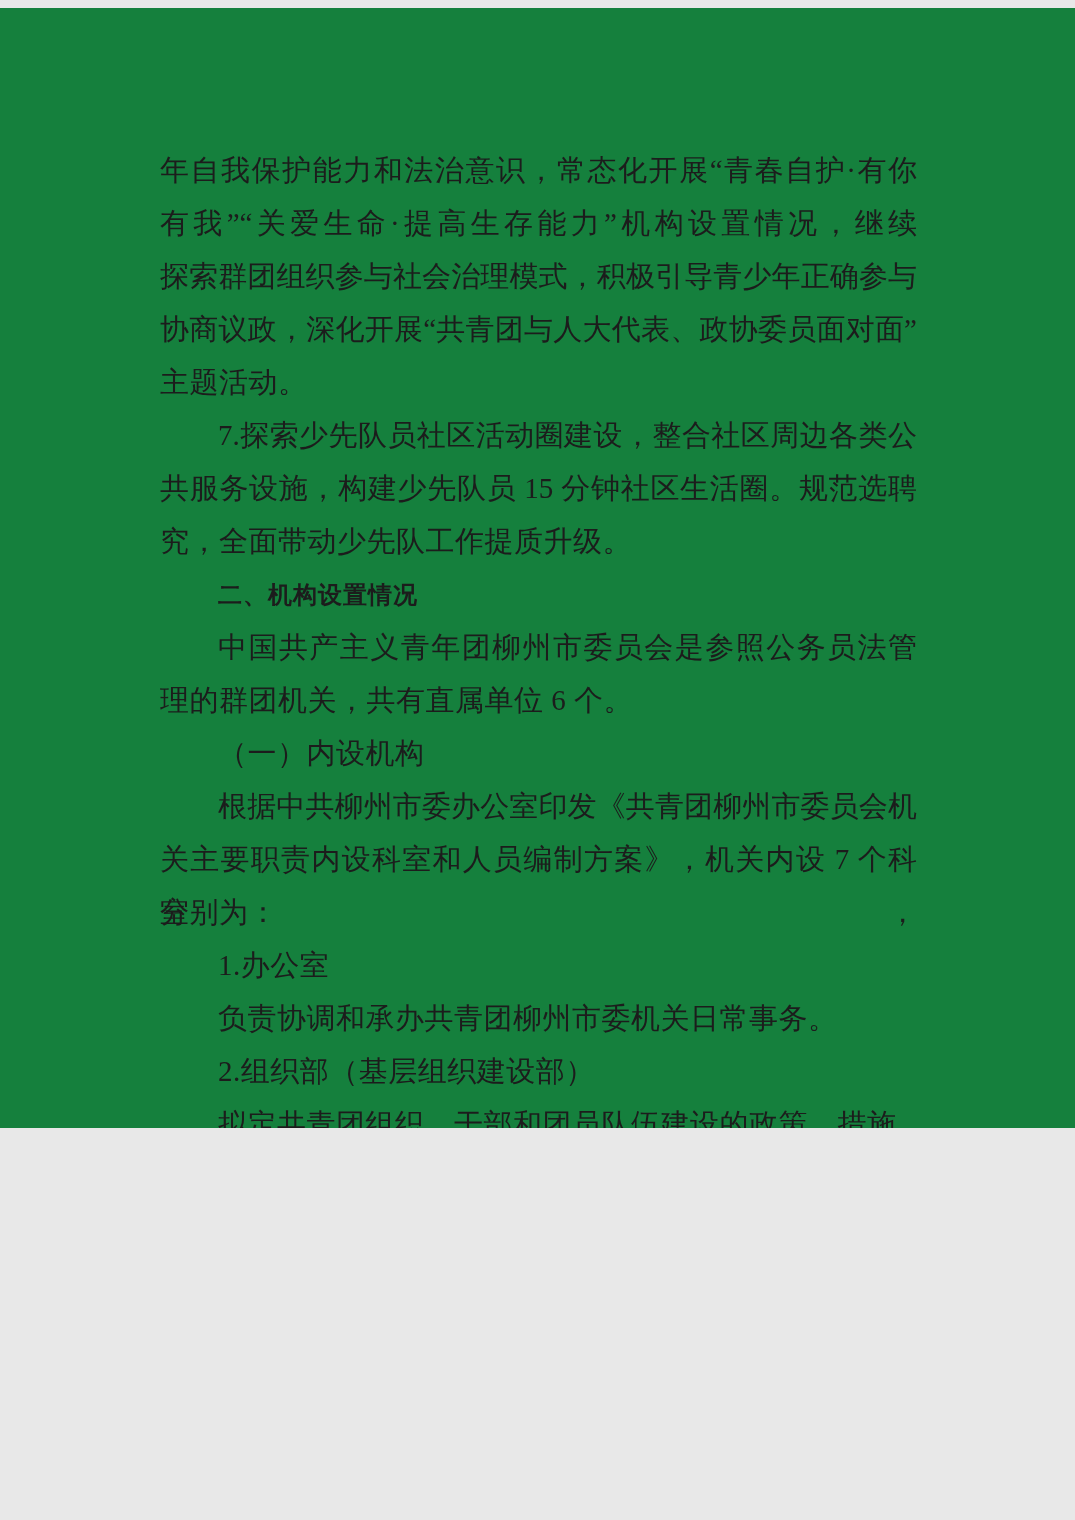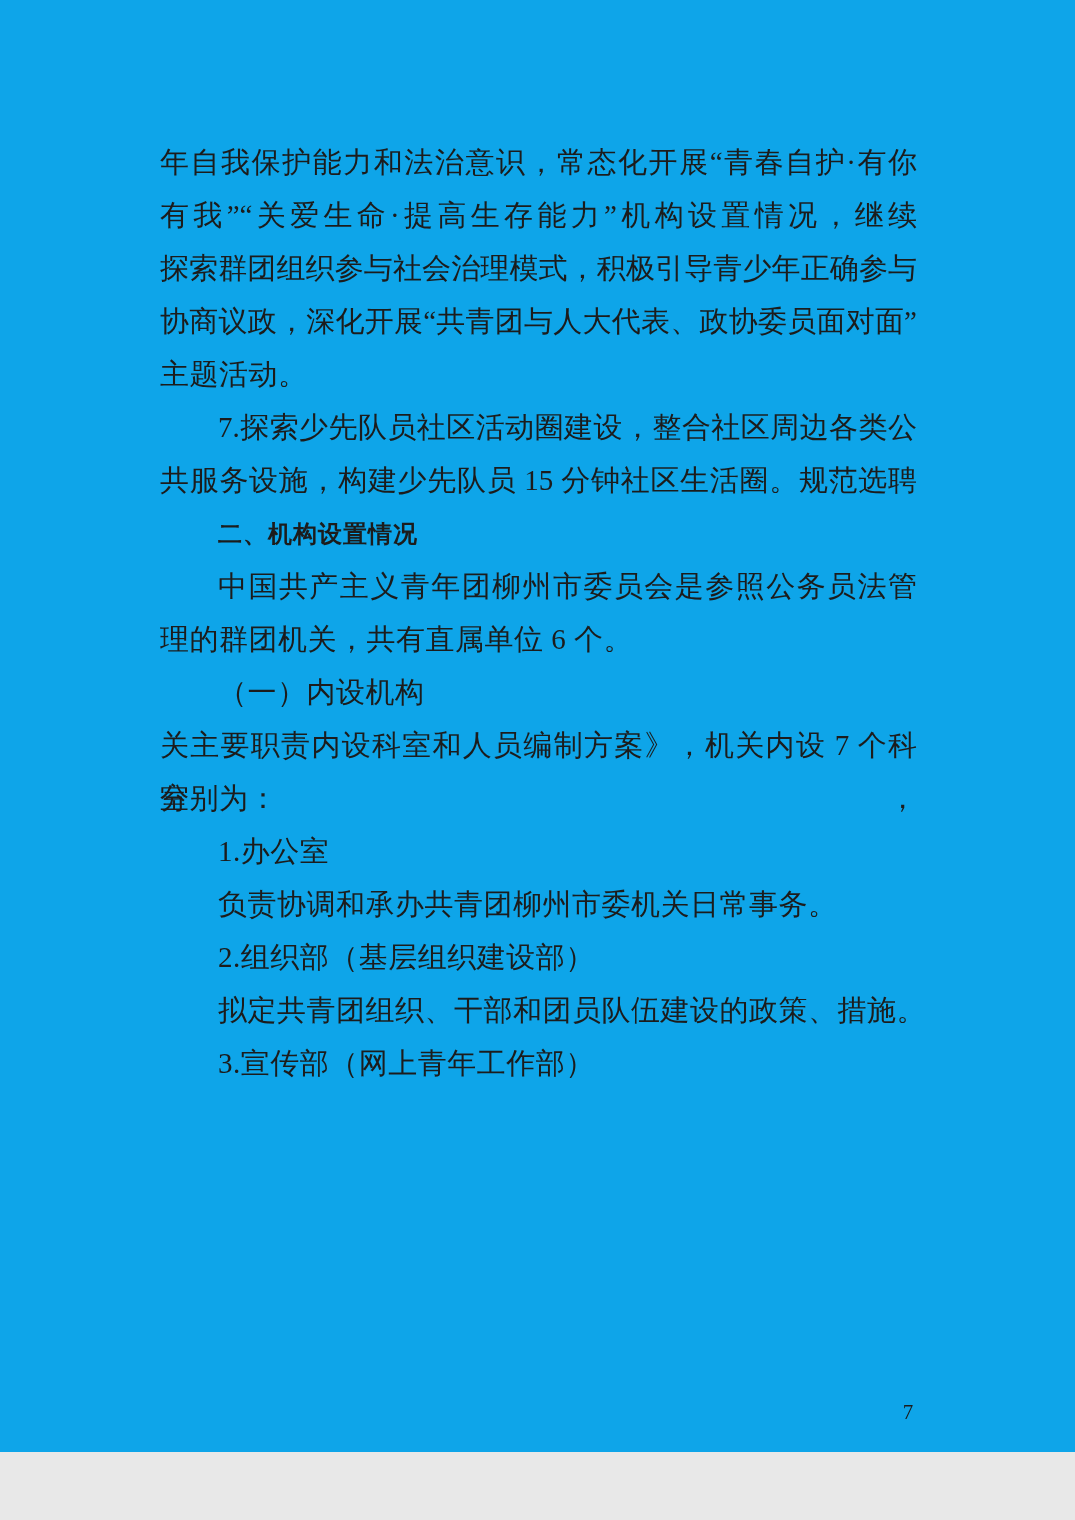--- a/index.html
+++ b/index.html
@@ -3,23 +3,23 @@
 <meta charset="utf-8">
 <style>
   html, body {
     margin: 0;
     padding: 0;
     background: #e8e8e8;
   }
   .page {
     position: relative;
     width: 1075px;
-    height: 1452px;
-    margin: 0 auto;
-    background: #0ea5e9;
+    height: 1120px;
+    margin: 8px auto;
+    background: #15803d;
     color: #1c1c1c;
     font-family: "Liberation Serif", serif;
     overflow: hidden;
   }
   .content {
     position: absolute;
     left: 160px;
     top: 136px;
     width: 757px;
   }
@@ -64,24 +64,26 @@
 <div class="page">
   <div class="content">
 
   <div class="line justify">年自我保护能力和法治意识，常态化开展“青春自护·有你</div>
       <div class="line justify">有我”“关爱生命·提高生存能力”机构设置情况，继续</div>
       <div class="line justify">探索群团组织参与社会治理模式，积极引导青少年正确参与</div>
       <div class="line justify">协商议政，深化开展“共青团与人大代表、政协委员面对面”</div>
       <div class="line">主题活动。</div>
       <div class="line indent-2 justify">7.探索少先队员社区活动圈建设，整合社区周边各类公</div>
       <div class="line justify">共服务设施，构建少先队员 15 分钟社区生活圈。规范选聘</div>
+      <div class="line">究，全面带动少先队工作提质升级。</div>
       <div class="line heading indent-2">二、机构设置情况</div>
       <div class="line indent-2 justify">中国共产主义青年团柳州市委员会是参照公务员法管</div>
       <div class="line">理的群团机关，共有直属单位 6 个。</div>
       <div class="line indent-2">（一）内设机构</div>
+      <div class="line indent-2 justify">根据中共柳州市委办公室印发《共青团柳州市委员会机</div>
       <div class="line justify">关主要职责内设科室和人员编制方案》，机关内设 7 个科室，</div>
       <div class="line">分别为：</div>
       <div class="line indent-2">1.办公室</div>
       <div class="line indent-2">负责协调和承办共青团柳州市委机关日常事务。</div>
       <div class="line indent-2">2.组织部（基层组织建设部）</div>
       <div class="line indent-2">拟定共青团组织、干部和团员队伍建设的政策、措施。</div>
       <div class="line indent-2">3.宣传部（网上青年工作部）</div>
     </div>
   <div class="page-number">7</div>
 </div>

